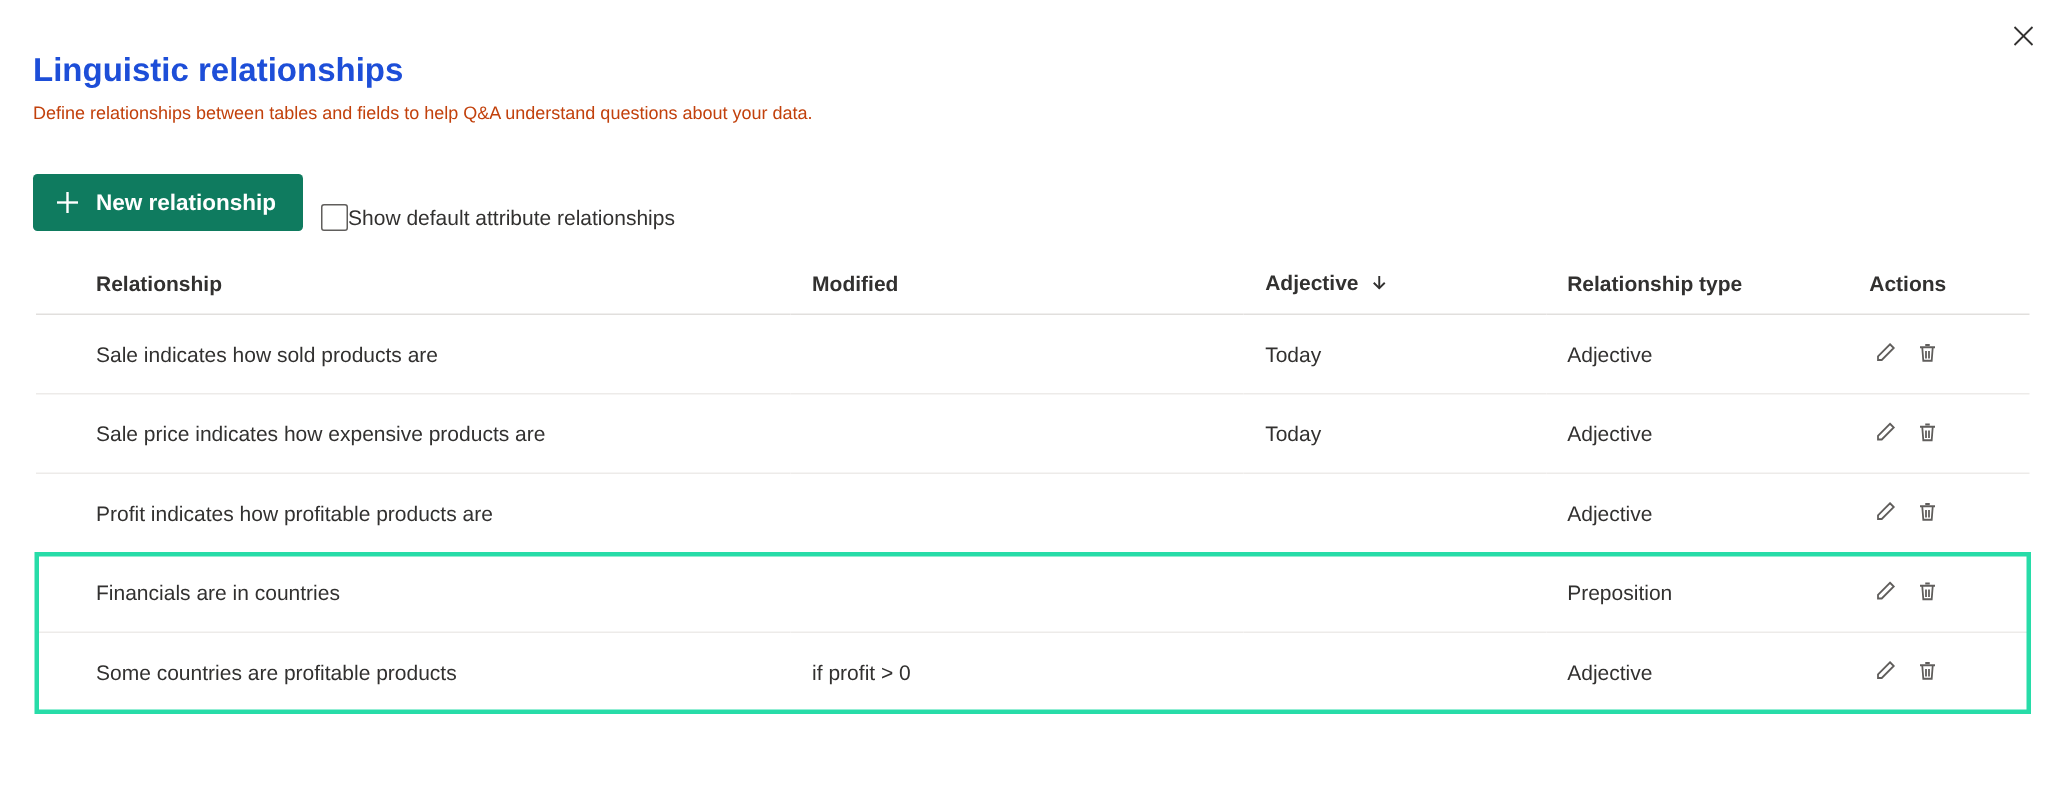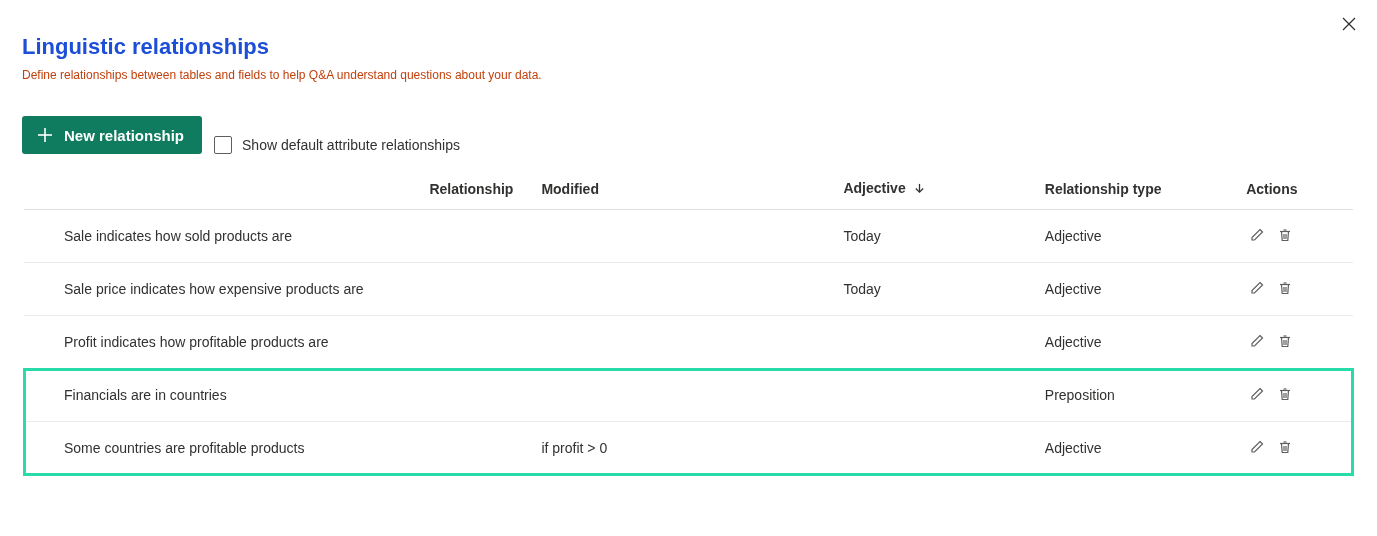--- a/index.html
+++ b/index.html
@@ -56,21 +56,20 @@
     border-radius: 3px;
     display: inline-flex;
     align-items: center;
     gap: 10px;
     cursor: pointer;
   }
   .new-btn svg { width: 18px; height: 18px; }
   .checkbox-row {
     display: inline-flex;
     align-items: center;
-    gap: 10px;
     font-size: 14px;
     color: #323130;
     cursor: pointer;
   }
   .checkbox-box {
     width: 18px;
     height: 18px;
     border: 1px solid #605e5c;
     border-radius: 2px;
     background: #fff;
@@ -81,21 +80,21 @@
     border-collapse: collapse;
   }
   thead th {
     text-align: left;
     font-size: 14px;
     font-weight: 600;
     color: #323130;
     padding: 10px 14px 12px 14px;
     border-bottom: 1px solid #e1dfdd;
   }
-  th.col-rel { width: 500px; padding-left: 40px; text-align: right;}
+  th.col-rel { width: 500px; padding-left: 40px;}
   th.col-cond { width: 300px; }
   th.col-mod { width: 200px; }
   th.col-type { width: 200px; }
   th.col-actions { width: 120px; }
   .sort-arrow {
     display: inline-block;
     margin-left: 4px;
     vertical-align: middle;
   }
   .sort-arrow svg { width: 11px; height: 11px; }

